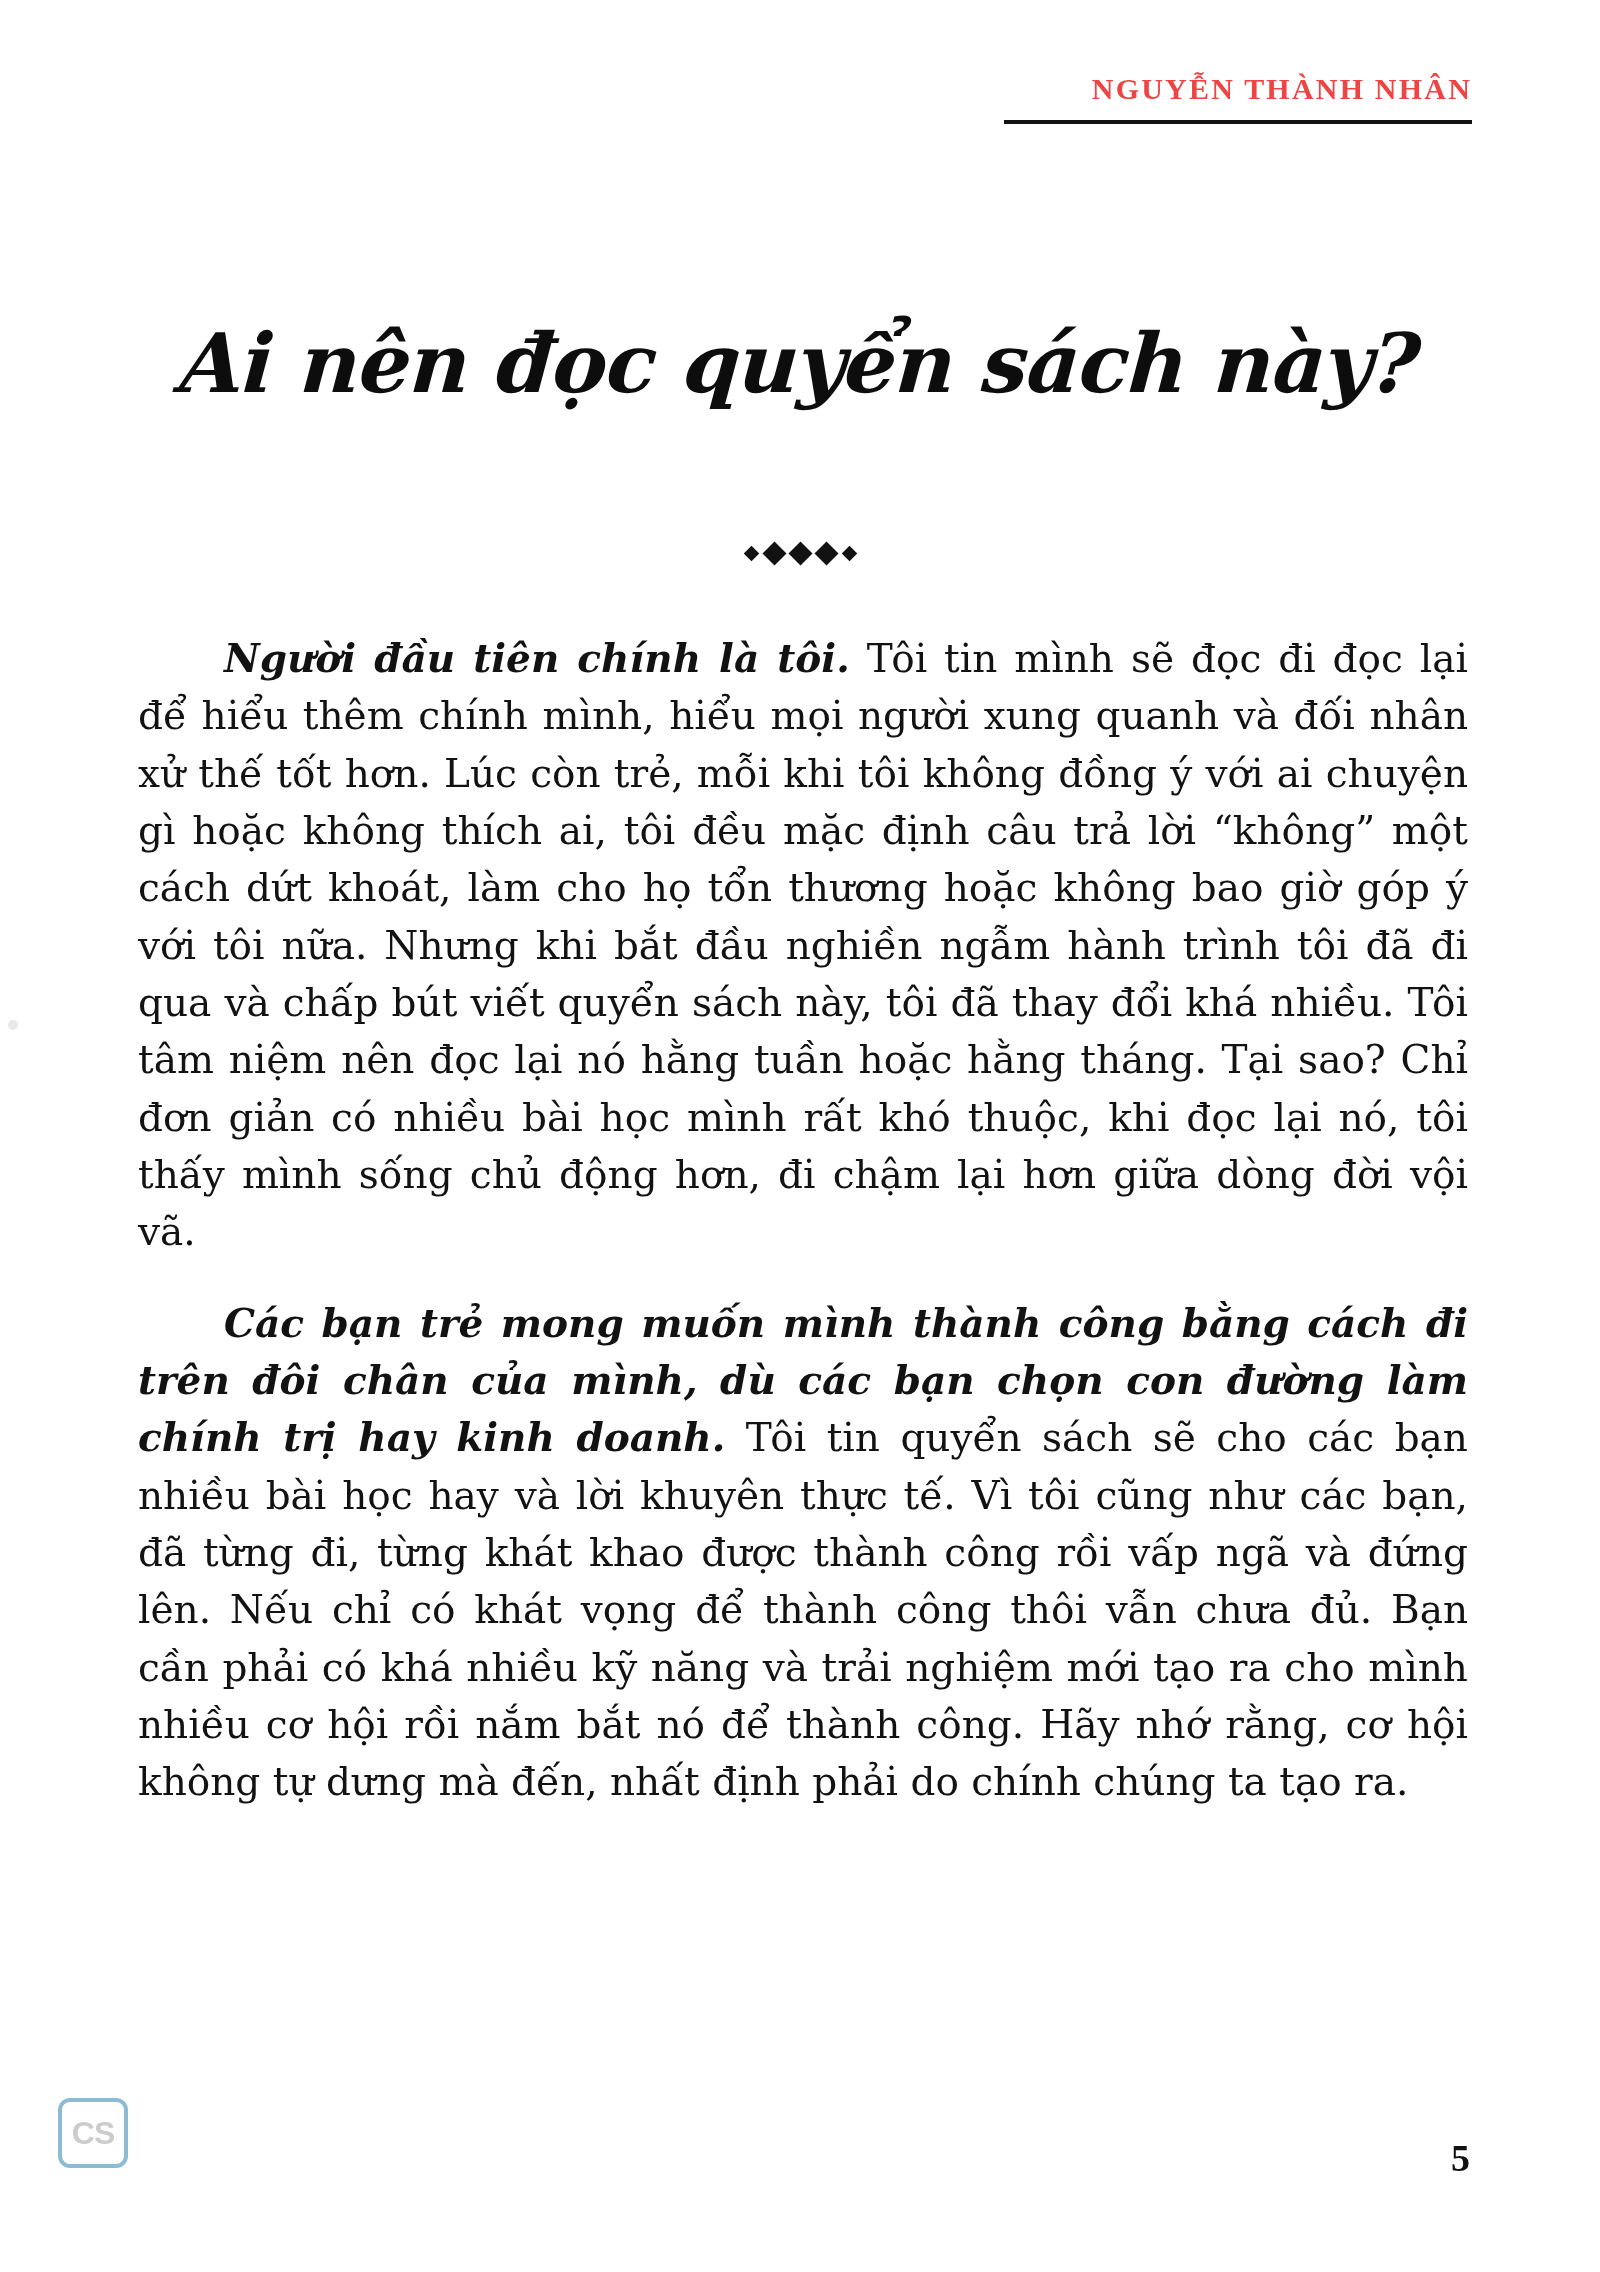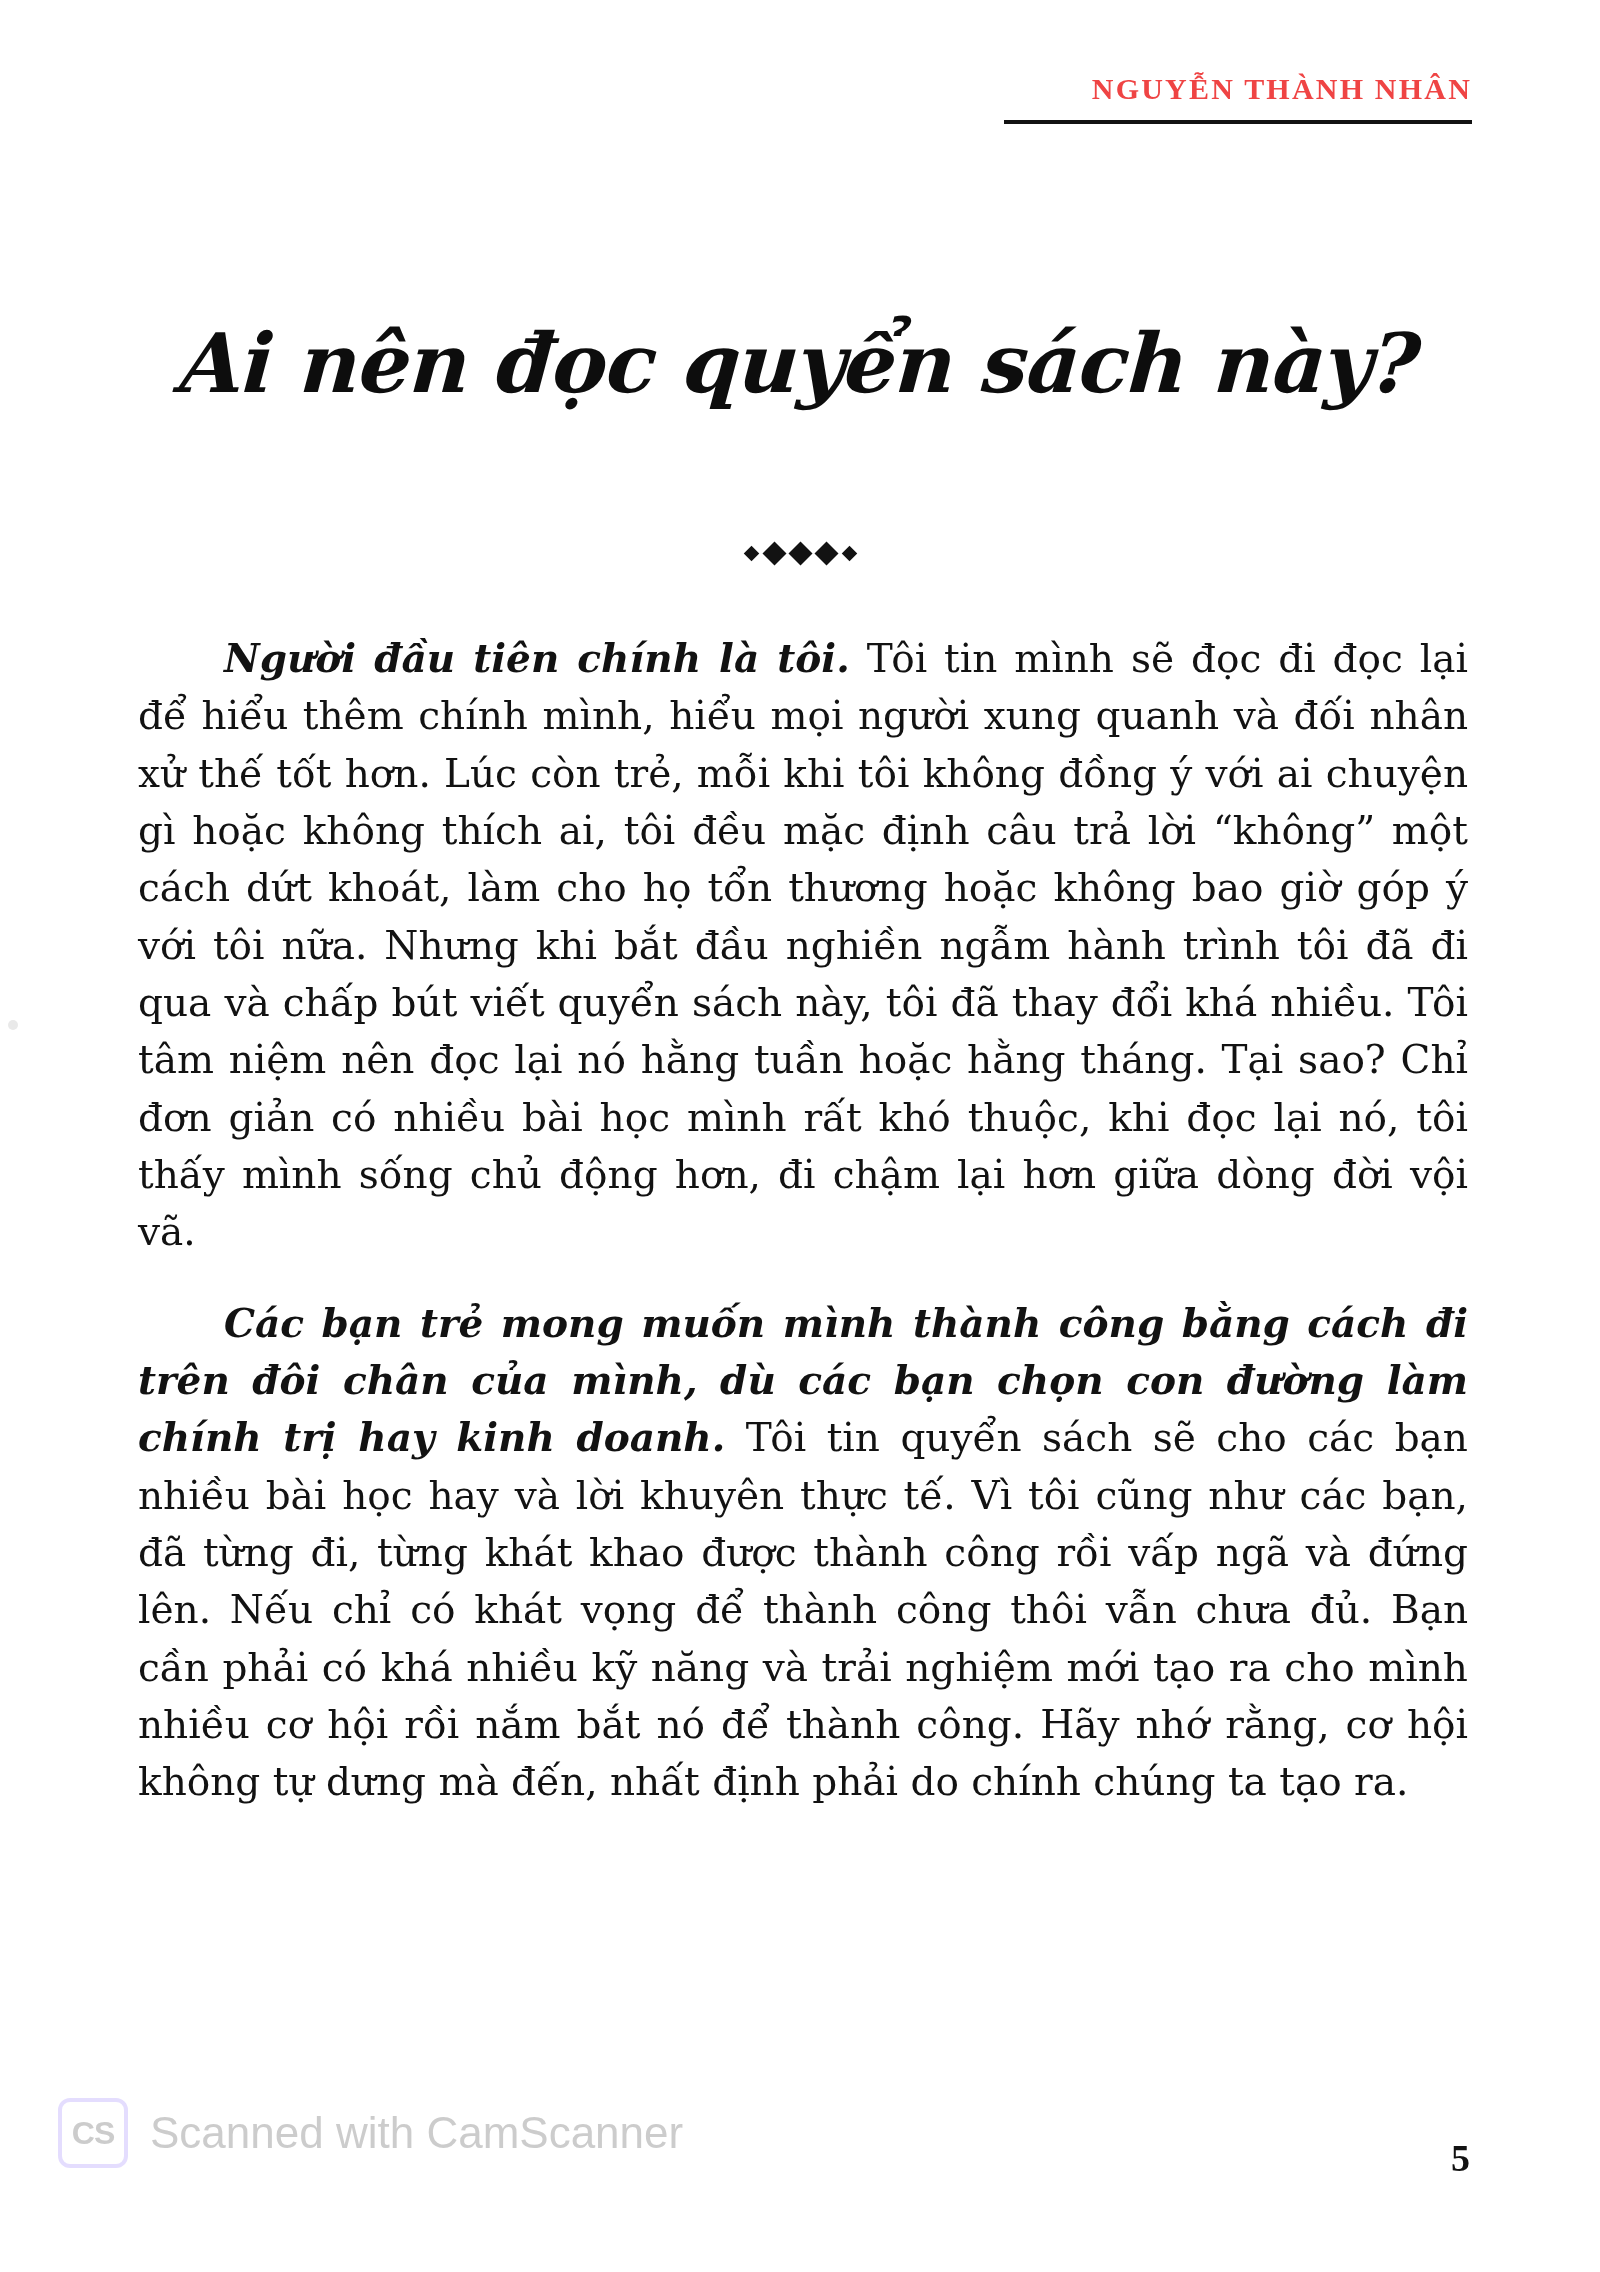--- a/index.html
+++ b/index.html
@@ -113,21 +113,21 @@
     left: 58px;
     bottom: 104px;
     display: flex;
     align-items: center;
     gap: 22px;
     opacity: 0.45;
   }
   .cs-badge {
     width: 62px;
     height: 62px;
-    border: 4px solid #c4b5fd;
+    border: 4px solid #0369a1;
     border-radius: 12px;
     color: #8f8f8f;
     font-family: "Liberation Sans", sans-serif;
     font-weight: bold;
     font-size: 32px;
     display: flex;
     align-items: center;
     justify-content: center;
     letter-spacing: -1px;
   }
@@ -182,18 +182,17 @@
 
   <div class="body-block">
     <p class="para"><span class="lead">Người đầu tiên chính là tôi.</span><span> Tôi tin mình sẽ đọc đi đọc lại để hiểu thêm chính mình, hiểu mọi người xung quanh và đối nhân xử thế tốt hơn. Lúc còn trẻ, mỗi khi tôi không đồng ý với ai chuyện gì hoặc không thích ai, tôi đều mặc định câu trả lời “không” một cách dứt khoát, làm cho họ tổn thương hoặc không bao giờ góp ý với tôi nữa. Nhưng khi bắt đầu nghiền ngẫm hành trình tôi đã đi qua và chấp bút viết quyển sách này, tôi đã thay đổi khá nhiều. Tôi tâm niệm nên đọc lại nó hằng tuần hoặc hằng tháng. Tại sao? Chỉ đơn giản có nhiều bài học mình rất khó thuộc, khi đọc lại nó, tôi thấy mình sống chủ động hơn, đi chậm lại hơn giữa dòng đời vội vã.</span></p>
     <p class="para"><span class="lead">Các bạn trẻ mong muốn mình thành công bằng cách đi trên đôi chân của mình, dù các bạn chọn con đường làm chính trị hay kinh doanh.</span><span> Tôi tin quyển sách sẽ cho các bạn nhiều bài học hay và lời khuyên thực tế. Vì tôi cũng như các bạn, đã từng đi, từng khát khao được thành công rồi vấp ngã và đứng lên. Nếu chỉ có khát vọng để thành công thôi vẫn chưa đủ. Bạn cần phải có khá nhiều kỹ năng và trải nghiệm mới tạo ra cho mình nhiều cơ hội rồi nắm bắt nó để thành công. Hãy nhớ rằng, cơ hội không tự dưng mà đến, nhất định phải do chính chúng ta tạo ra.</span></p>
   </div>
 
   <div class="edge-mark"></div>
 
   <div class="watermark">
     <div class="cs-badge">CS</div>
-    <div class="cs-text">Scanned with CamScanner</div>
   </div>
 
   <div class="page-number">5</div>
 
 </div>
 
 </body></html>

